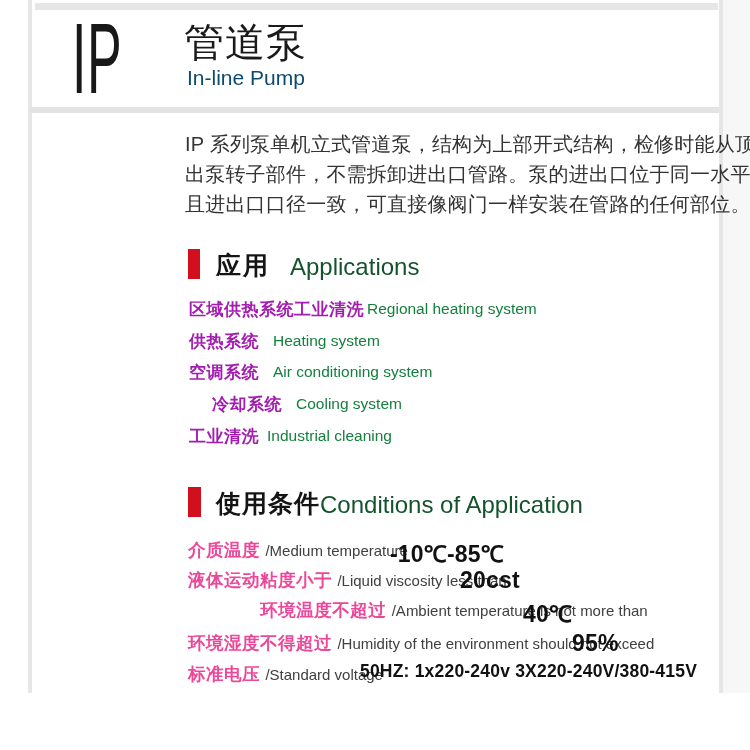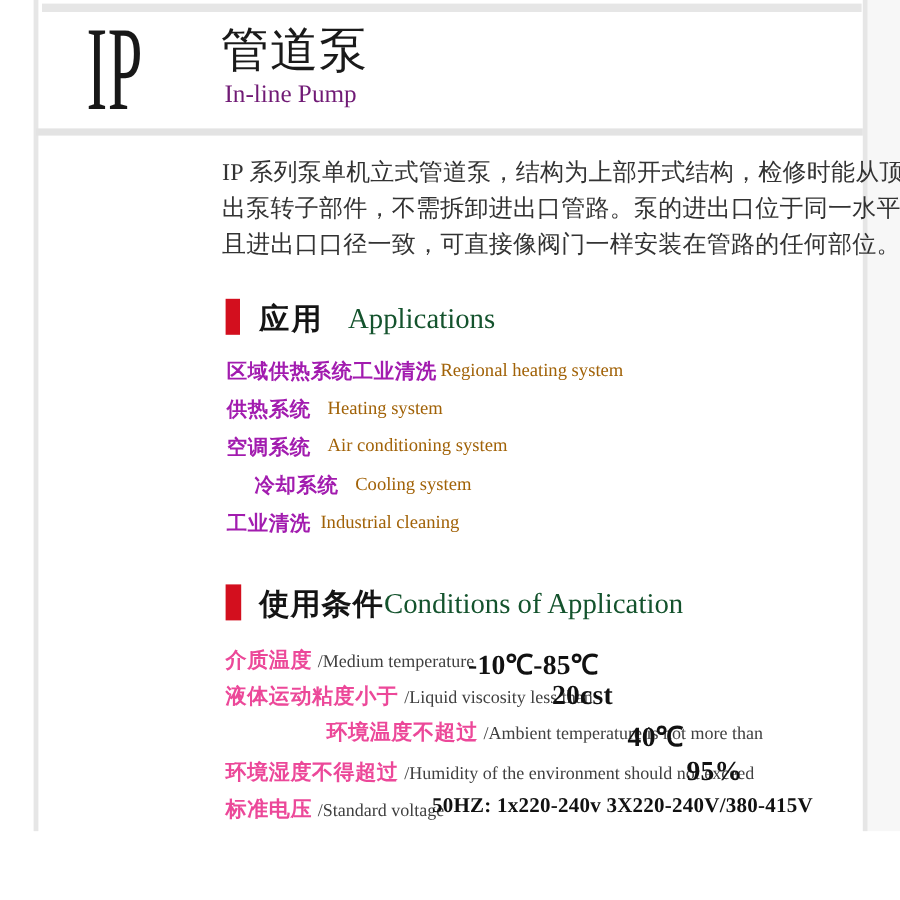--- a/index.html
+++ b/index.html
@@ -1,48 +1,48 @@
 <!DOCTYPE html>
 <html><head>
 <meta charset="utf-8">
 <style>
   html,body{margin:0;padding:0;background:#ffffff;}
   .page{
     position:relative;width:750px;height:693px;background:#ffffff;overflow:hidden;
-    font-family:Liberation Serif, serif;color:#1f1f1f;
+    font-family:Liberation Sans, sans-serif;color:#1f1f1f;
   }
   
   .v-rule{position:absolute;top:0;bottom:0;width:4px;background:#e6e6e6;}
   .v-rule.left{left:28px;}
   .v-rule.right{left:719px;}
   .right-margin{position:absolute;top:0;bottom:0;left:723px;width:27px;background:#f7f7f7;}
   .h-bar{position:absolute;height:7px;background:#e6e6e6;}
   .h-bar.top{left:35px;width:683px;top:3px;}
   .h-bar.mid{left:30px;width:689px;top:107px;height:6px;background:#e3e3e3;}
   .h-bar.bottom{left:35px;width:683px;top:739px;}
   
   .ip-logo{
     position:absolute;left:72px;top:8px;font-size:100px;line-height:100px;
     font-weight:400;color:#181818;transform:scaleX(0.52);transform-origin:left top;
     letter-spacing:1px;white-space:nowrap;
   }
   .title-cn{position:absolute;left:184px;top:20px;font-size:40px;line-height:44px;font-weight:500;color:#1a1a1a;letter-spacing:1px;}
-  .title-en{position:absolute;left:187px;top:66px;font-size:21px;line-height:24px;color:#701a75;}
+  .title-en{position:absolute;left:187px;top:66px;font-size:21px;line-height:24px;color:#0c4a6e;}
   
   .intro{position:absolute;left:185px;top:129px;width:532px;font-size:20px;line-height:30px;color:#333;}
   .intro div{height:30px;white-space:nowrap;letter-spacing:.2px;}
   
   .section-head{position:absolute;left:188px;height:32px;}
   .bullet{position:absolute;left:0;top:2px;width:12px;height:30px;background:#d30f1e;}
   .sec-cn{position:absolute;left:28px;top:2px;font-size:25px;font-weight:600;color:#141414;letter-spacing:2px;white-space:nowrap;}
   .sec-en{position:absolute;font-size:24px;font-weight:500;color:#14532d;white-space:nowrap;}
   
   .app-row{position:absolute;left:189px;height:20px;white-space:nowrap;}
   .app-cn{font-size:17px;font-weight:600;color:#a21caf;letter-spacing:.5px;}
-  .app-en{position:absolute;top:2px;font-size:15.5px;color:#a16207;}
+  .app-en{position:absolute;top:2px;font-size:15.5px;color:#15803d;}
   
   .cond-row{position:absolute;left:188px;right:30px;height:22px;white-space:nowrap;}
   .cond-cn{font-size:17.5px;font-weight:700;color:#ec4899;letter-spacing:.5px;}
   .cond-en{font-size:15px;color:#404040;}
   .cond-val{position:absolute;top:-1px;font-size:23px;font-weight:700;color:#111;letter-spacing:.2px;}
   
   .watermark{position:absolute;left:576px;top:702px;display:flex;align-items:center;opacity:.85;}
   .wm-text{font-size:24px;font-weight:600;color:#b3b3b3;letter-spacing:1px;text-shadow:0 1px 0 #fff;white-space:nowrap;}
   .wm-logo{margin-right:4px;}
 </style>

